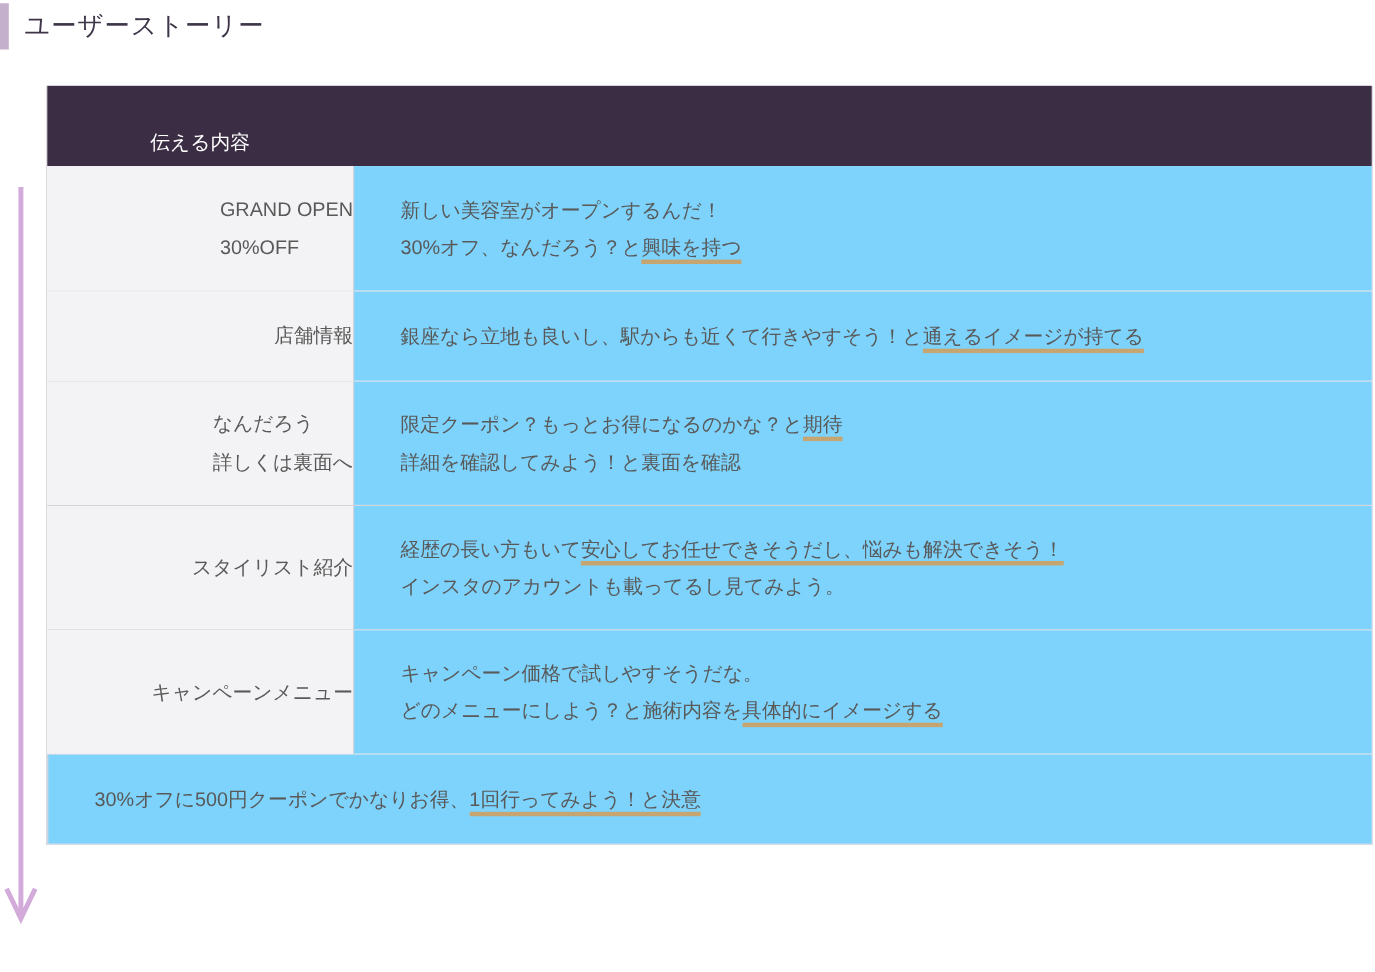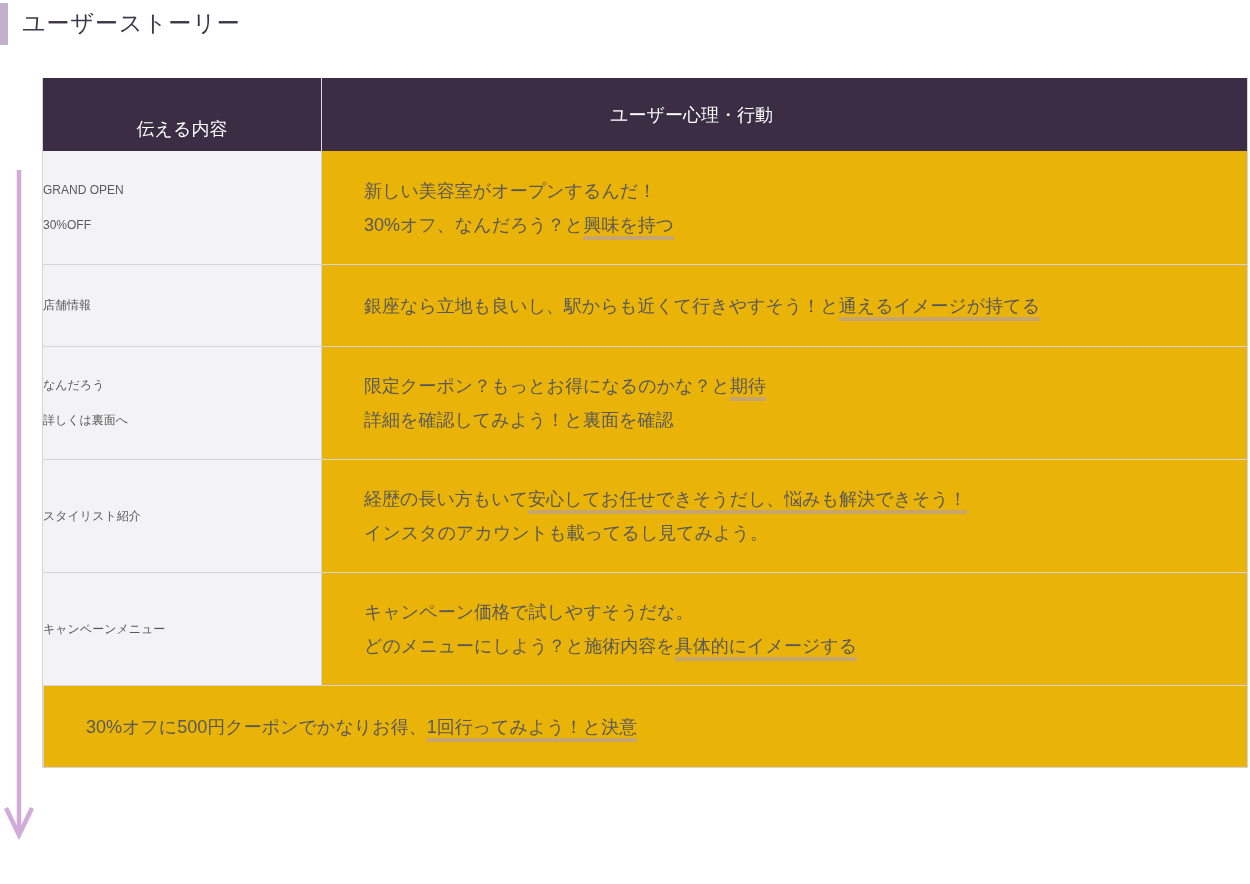--- a/index.html
+++ b/index.html
@@ -31,45 +31,44 @@
     border:1px solid var(--border);border-top:none;}
   .thead{display:flex;height:73px;background:var(--header-bg);color:#ffffff;font-size:18px;}
   .thead .hcell{display:flex;align-items:center;justify-content:center;}
   .hcell-left{width:278px;flex:none;margin-top:28px;}
   .hcell-right{flex:1;border-left:1px solid #dcd9e0;padding-right:186px;}
 
   .trow{display:flex;height:113px;border-top:1px solid var(--border);}
   .trow:first-child{border-top:none;}
   .trow.single{height:82px;}
   .cell-left{width:278px;flex:none;background:var(--left-bg);
-    display:flex;align-items:center;justify-content:flex-start;
-    color:var(--body-text);font-size:12px;line-height:35px;}
+    display:flex;align-items:center;justify-content:flex-end;
+    color:var(--body-text);font-size:18px;line-height:35px;}
   .cell-left .inner{text-align:left;}
-  .cell-right{flex:1;background:#eab308;border-left:1px solid var(--border);
+  .cell-right{flex:1;background:#7dd3fc;border-left:1px solid var(--border);
     display:flex;align-items:center;
     color:var(--body-text);font-size:18px;line-height:34px;padding-left:42px;padding-right:20px;}
   .u{border-bottom:4px solid var(--underline);padding-bottom:1px;}
 </style>
 </head>
 <body>
 
 <div class="page">
 
   <span class="title-accent"></span>
   <h1 class="page-title">ユーザーストーリー</h1>
 
   <svg class="flow-arrow" viewBox="0 0 40 884" xmlns="http://www.w3.org/2000/svg">
     <line x1="19" y1="170" x2="19" y2="831"></line>
     <polyline points="6,808 19,835 32,808"></polyline>
   </svg>
 
   <div class="story-table">
     <div class="thead">
       <div class="hcell hcell-left">伝える内容</div>
-      <div class="hcell hcell-right">ユーザー心理・行動</div>
     </div>
     <div id="tbody">
         <div class="trow">
           <div class="cell-left">
             <div class="inner">
               <div>GRAND OPEN</div>
               <div>30%OFF</div>
             </div>
           </div>
           <div class="cell-right">

